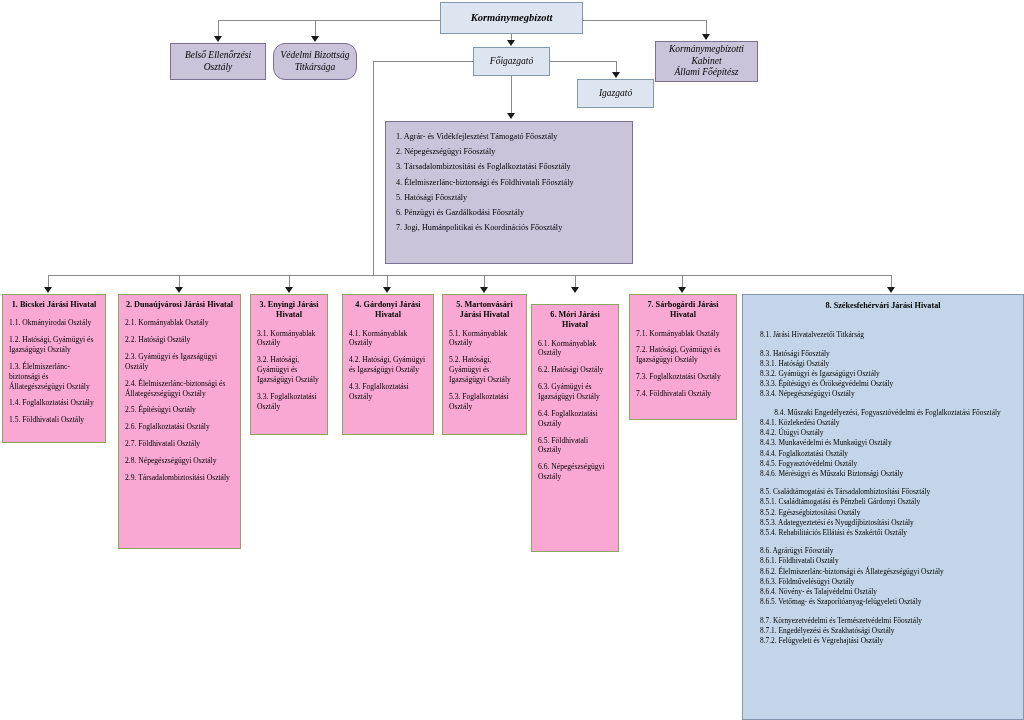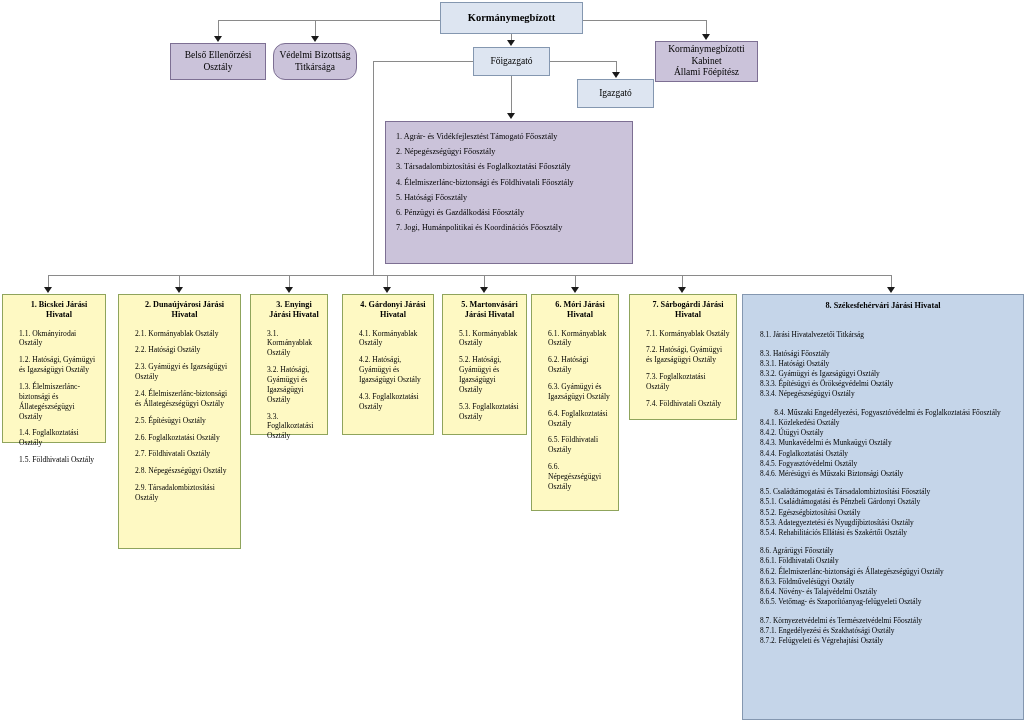--- a/index.html
+++ b/index.html
@@ -20,21 +20,21 @@
   .node {
     position: absolute;
     border: 1px solid #7c7c8c;
     display: flex;
     align-items: center;
     justify-content: center;
     text-align: center;
     line-height: 1.25;
     color: #000000;
   }
-  .node .lines { width: 100%; padding: 0 3px; }
+  .node .lines { width: 100%; padding: 0 3px; font-style: italic; }
   .node .lines div { white-space: nowrap; }
 
   .blue-lt { background: #dde5f1; border-color: #8497b0; }
   .purple  { background: #cbc3da; border-color: #7d6f93; }
 
   
   #n-kormanymegbizott {
     left: 440px; top: 2px; width: 143px; height: 32px;
     font-size: 10.5px; font-weight: bold;
   }
@@ -67,22 +67,22 @@
     background: #cbc3da; border: 1px solid #7d6f93;
     font-size: 8.2px; color: #000;
     padding: 7px 10px 20px 10px;
   }
   #n-foosztalyok .row { padding: 3.1px 0; white-space: nowrap; }
 
   
   .office {
     position: absolute;
     border: 1px solid #8fa45c;
-    background: #fef9c3;
-    padding: 5px 6px 6px 16px;
+    background: #f9a8d4;
+    padding: 5px 6px 6px 6px;
     font-size: 7.6px;
     color: #000;
     line-height: 1.3;
   }
   .office .title {
     font-weight: bold;
     text-align: center;
     font-size: 8.2px;
     margin-bottom: 8px;
     line-height: 1.25;
@@ -244,21 +244,21 @@
         <div class="item">4.1. Kormányablak Osztály</div>
         <div class="item">4.2. Hatósági, Gyámügyi és Igazságügyi Osztály</div>
         <div class="item">4.3. Foglalkoztatási Osztály</div>
       </div>
       <div class="office" style="left: 442px; top: 294px; width: 85px; height: 141px;">
         <div class="title">5. Martonvásári Járási Hivatal</div>
         <div class="item">5.1. Kormányablak Osztály</div>
         <div class="item">5.2. Hatósági, Gyámügyi és Igazságügyi Osztály</div>
         <div class="item">5.3. Foglalkoztatási Osztály</div>
       </div>
-      <div class="office" style="left: 531px; top: 294px; width: 88px; height: 217px;">
+      <div class="office" style="left: 531px; top: 304px; width: 88px; height: 248px;">
         <div class="title">6. Móri Járási Hivatal</div>
         <div class="item">6.1. Kormányablak Osztály</div>
         <div class="item">6.2. Hatósági Osztály</div>
         <div class="item">6.3. Gyámügyi és Igazságügyi Osztály</div>
         <div class="item">6.4. Foglalkoztatási Osztály</div>
         <div class="item">6.5. Földhivatali Osztály</div>
         <div class="item">6.6. Népegészségügyi Osztály</div>
       </div>
       <div class="office" style="left: 629px; top: 294px; width: 108px; height: 126px;">
         <div class="title">7. Sárbogárdi Járási Hivatal</div>

